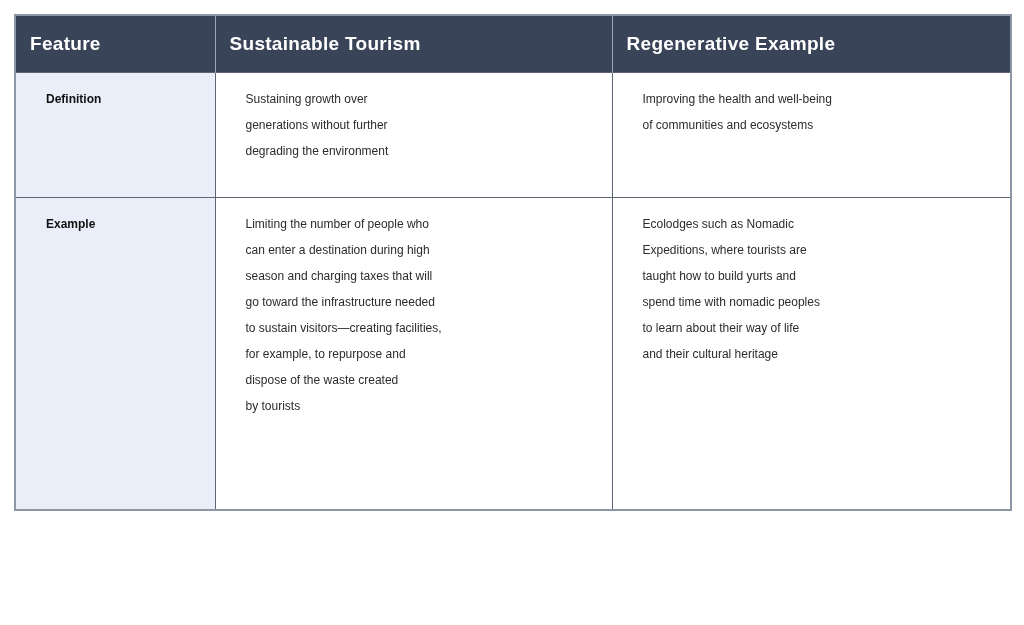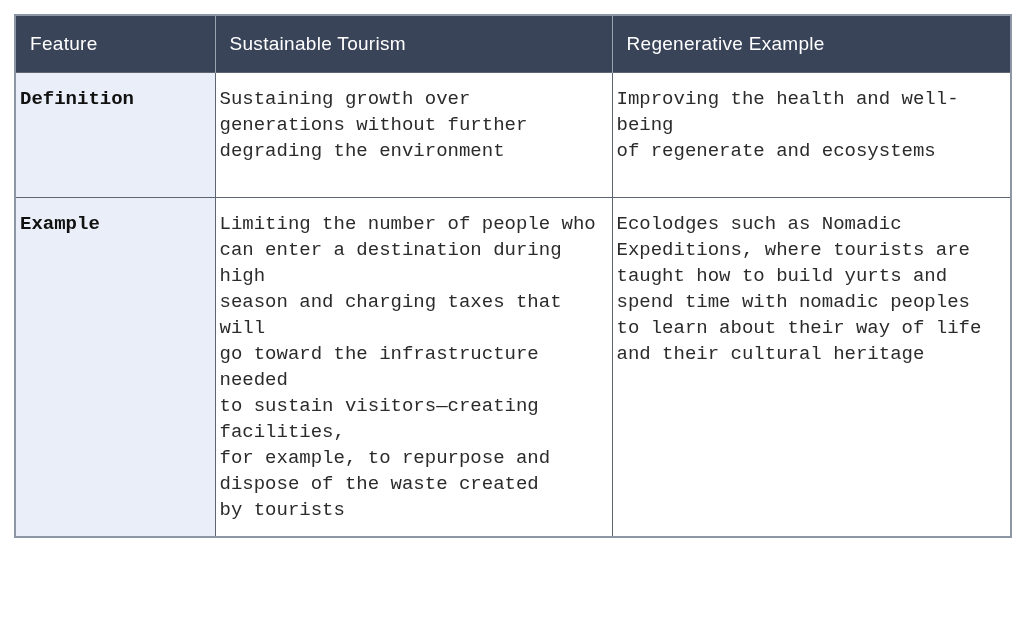--- a/index.html
+++ b/index.html
@@ -31,40 +31,39 @@
     border: 2px solid var(--border-outer);
   }
   col.c-feature { width: 200px; }
   col.c-sustainable { width: 397px; }
   col.c-regenerative { width: 399px; }
 
   thead th {
     background: var(--header-bg);
     color: var(--header-text);
     font-size: 19px;
-    font-weight: 400;
+    font-weight: 700;
     letter-spacing: 0.3px;
     text-align: left;
     vertical-align: middle;
     height: 57px;
     padding: 10px 12px 10px 14px;
     border-left: 1px solid var(--header-divider);
   }
   thead th:first-child { border-left: none; }
 
   tbody td {
     border: 1px solid var(--border-inner);
     vertical-align: top;
-    padding: 13px 4px;
-    font-size: 19px;
+    padding: 13px 30px;
+    font-size: 12px;
     line-height: 26px;
     color: var(--body-text);
     white-space: pre-line;
     background: #ffffff;
-    font-family: Liberation Mono, monospace;
   }
   tbody td.feature-cell {
     background: var(--feature-col-bg);
     font-weight: 700;
     color: #111111;
     white-space: normal;
   }
   tr.row-definition td { height: 125px; }
   tr.row-goal td { height: 155px; }
   tr.row-example td { height: 313px; }
@@ -86,21 +85,21 @@
         <th>Regenerative Example</th>
       </tr>
     </thead>
     <tbody>
       <tr class="row-definition">
         <td class="feature-cell">Definition</td>
         <td>Sustaining growth over
 generations without further
 degrading the environment</td>
         <td>Improving the health and well-being
-of regenerate and ecosystems</td>
+of communities and ecosystems</td>
       </tr>
       <tr class="row-example">
         <td class="feature-cell">Example</td>
         <td>Limiting the number of people who
 can enter a destination during high
 season and charging taxes that will
 go toward the infrastructure needed
 to sustain visitors—creating facilities,
 for example, to repurpose and
 dispose of the waste created

